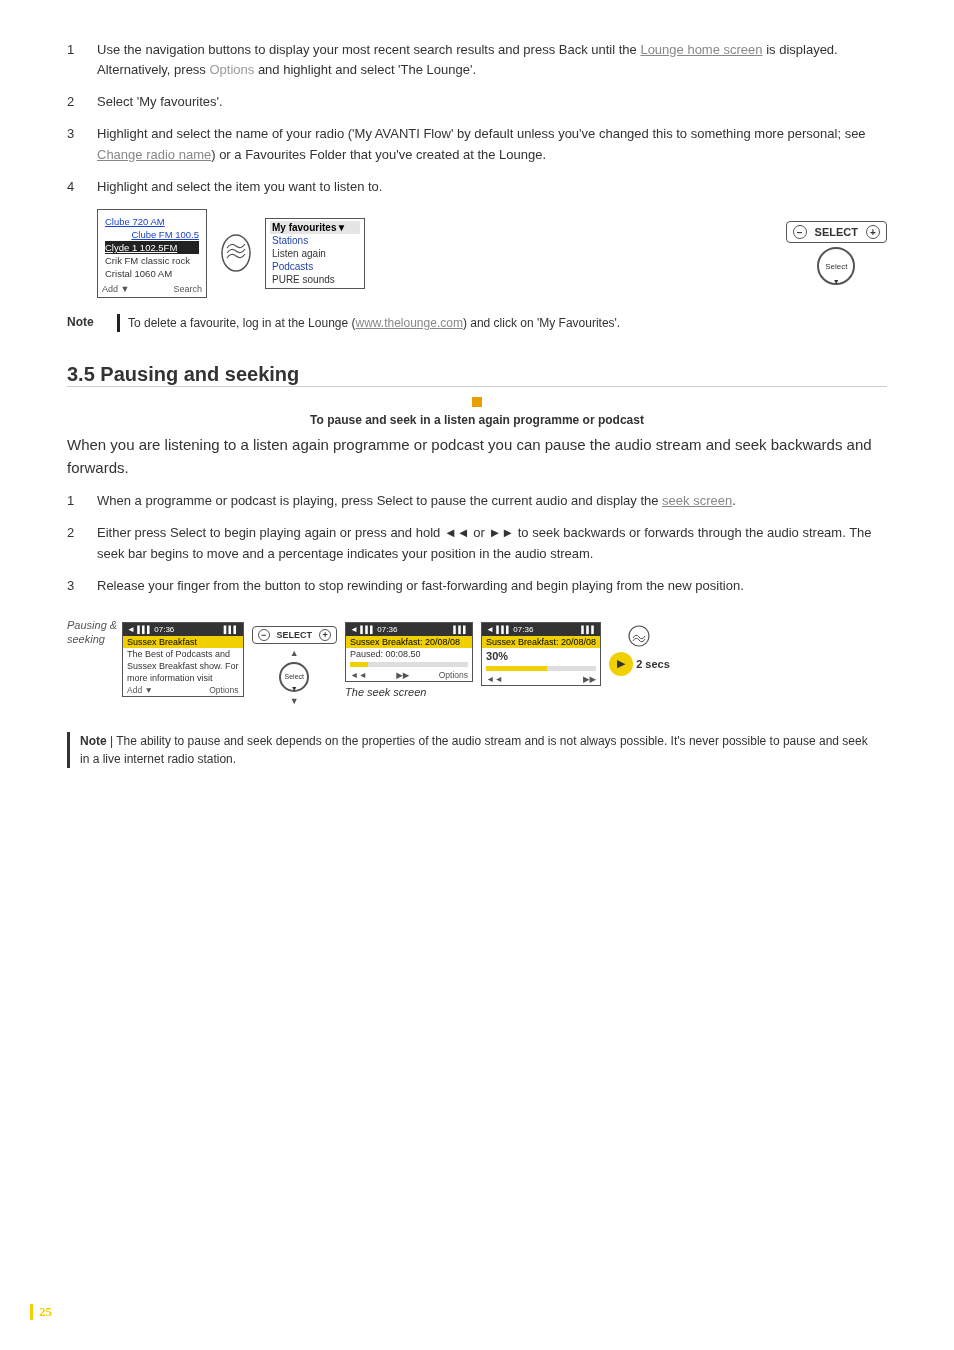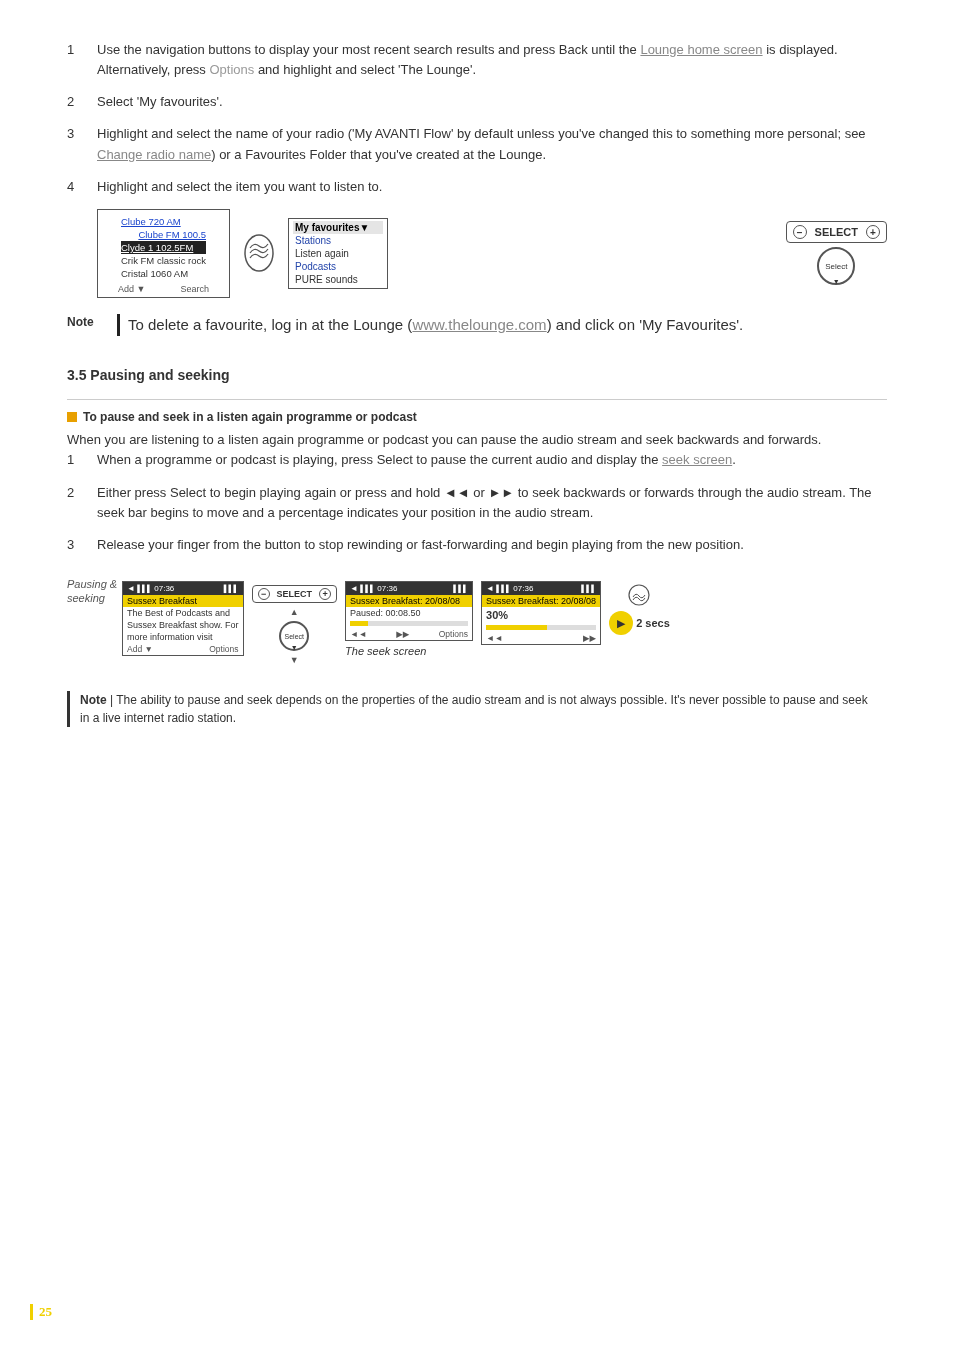--- a/index.html
+++ b/index.html
@@ -51,21 +51,21 @@
       align-items: center;
       gap: 10px;
       margin: 12px 0 16px 30px;
     }
 
     
     .screen-box {
       border: 1.5px solid #555;
       background: #fff;
       font-size: 10px;
-      padding: 3px 20px;
+      padding: 3px 4px;
     }
     .screen-box .screen-content {
       padding: 2px 3px;
     }
     .screen-box .screen-row {
       padding: 1px 0;
       font-size: 9.5px;
       color: #333;
       white-space: nowrap;
     }
@@ -154,51 +154,53 @@
       min-width: 50px;
       padding-top: 1px;
     }
     .note-bar {
       width: 3px;
       background: #222;
       align-self: stretch;
       margin-right: 8px;
     }
     .note-text {
-      font-size: 15px;
+      font-size: 12px;
       line-height: 1.5;
       text-align: right;
     }
 
     
     .section-heading {
-      font-size: 14px;
+      font-size: 20px;
       font-weight: bold;
       margin: 31px 0 6px 0;
       border-bottom: 1px solid #ccc;
-      padding-bottom: 16px;
+      padding-bottom: 0;
     }
     .subsection-heading {
       display: flex;
       align-items: center;
       gap: 6px;
       font-size: 12px;
       font-weight: bold;
       margin: 10px 0 6px 0;
+      flex-direction: column;
     }
     .subsection-heading .bullet {
       width: 10px;
       height: 10px;
       background: #e8a000;
       display: inline-block;
       flex-shrink: 0;
     }
     .body-text {
-      font-size: 13px;
+      font-size: 15px;
       line-height: 1.55;
+      margin-bottom: 12px;
     }
 
     
     .seek-diagram-row {
       display: flex;
       align-items: flex-start;
       gap: 8px;
       margin: 14px 0 10px 0;
       flex-wrap: wrap;
     }

